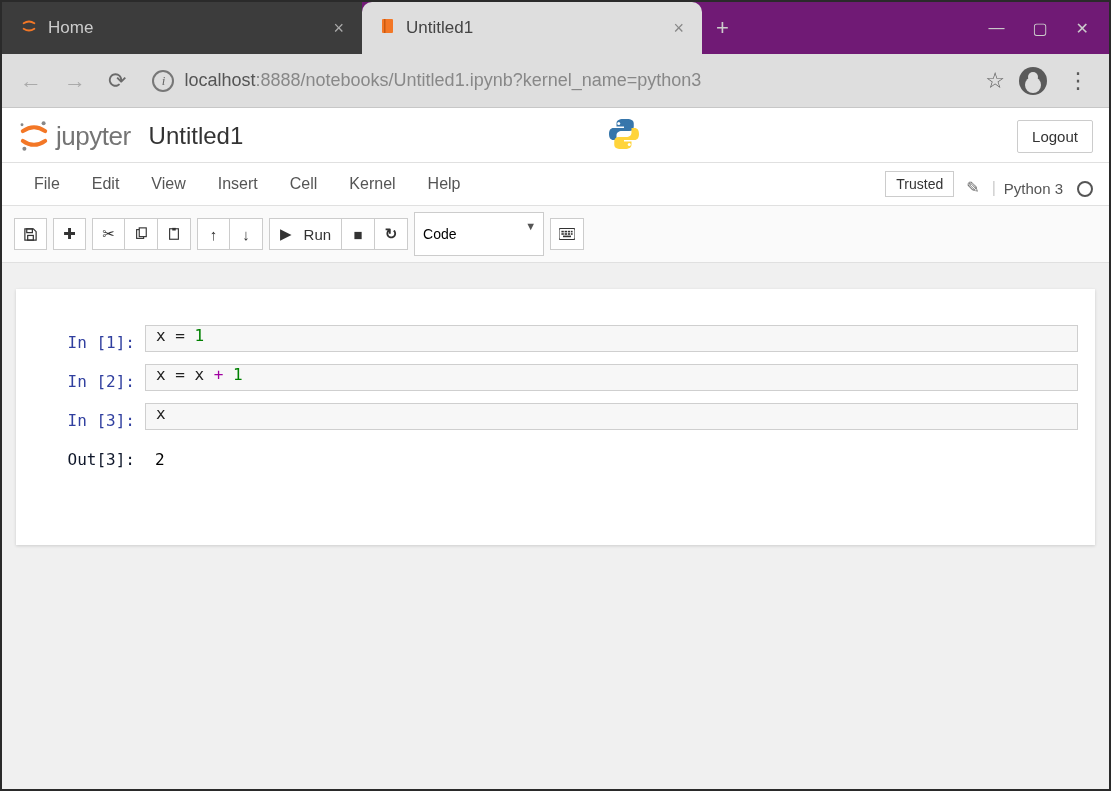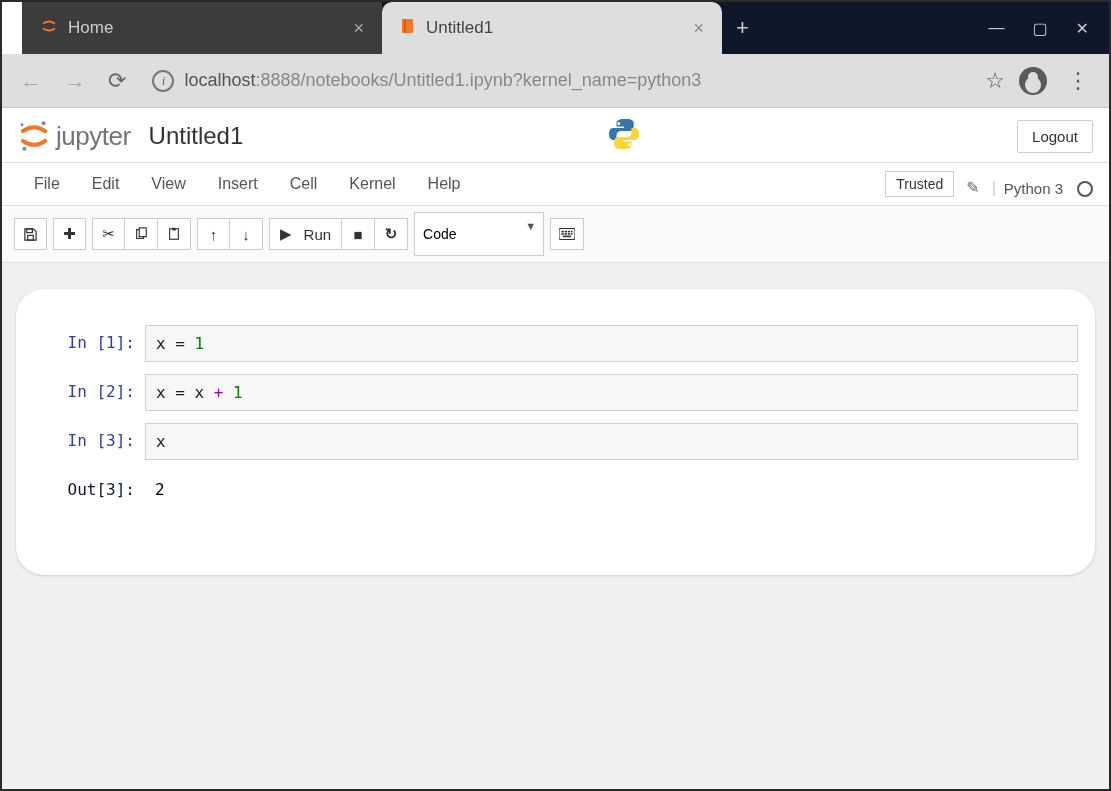--- a/index.html
+++ b/index.html
@@ -6,25 +6,24 @@
 body {
   font-family: "Helvetica Neue", Helvetica, Arial, sans-serif;
   background: #fff;
   width: 1111px;
   height: 791px;
   overflow: hidden;
   border: 2px solid #2a2a2a;
 }
 
 .window-chrome {
-  background: #0f172a;
+  background: #701a75;
   height: 52px;
   display: flex;
   align-items: stretch;
-  margin-left: 20px;
 }
 .tab {
   display: flex;
   align-items: center;
   padding: 0 14px 0 18px;
   color: #ccc;
   font-size: 16px;
   gap: 10px;
   position: relative;
   cursor: default;
@@ -248,21 +247,20 @@
   background: #f0f0f0;
   height: 580px;
   padding-top: 8px;
   overflow-y: scroll;
 }
 .nb-container {
   background: #fff;
   margin: 18px 14px 0 14px;
   box-shadow: 0 1px 3px rgba(0,0,0,0.15);
   padding: 28px 0 60px 0;
-  border-radius: 28px;
 }
 .cell {
   display: flex;
   padding: 3px 8px 3px 0;
   margin: 4px 8px;
   border: 1px solid transparent;
 }
 .cell.selected {
   border: 1px solid #4caf50;
   border-left: 6px solid #4caf50;
@@ -275,21 +273,21 @@
   font-family: "DejaVu Sans Mono", Menlo, Monaco, monospace;
   font-size: 16px;
   flex-shrink: 0;
 }
 .in-prompt { color: #303f9f; }
 .out-prompt { color: #0f172a; }
 .cell-input {
   flex: 1;
   border: 1px solid #cfcfcf;
   background: #f7f7f7;
-  padding: 8px 10px;
+  padding: 0 10px;
   font-family: "DejaVu Sans Mono", Menlo, Monaco, monospace;
   font-size: 16px;
   min-height: 20px;
   color: #222;
 }
 .cell-output {
   flex: 1;
   padding: 8px 10px;
   font-family: "DejaVu Sans Mono", Menlo, Monaco, monospace;
   font-size: 16px;

